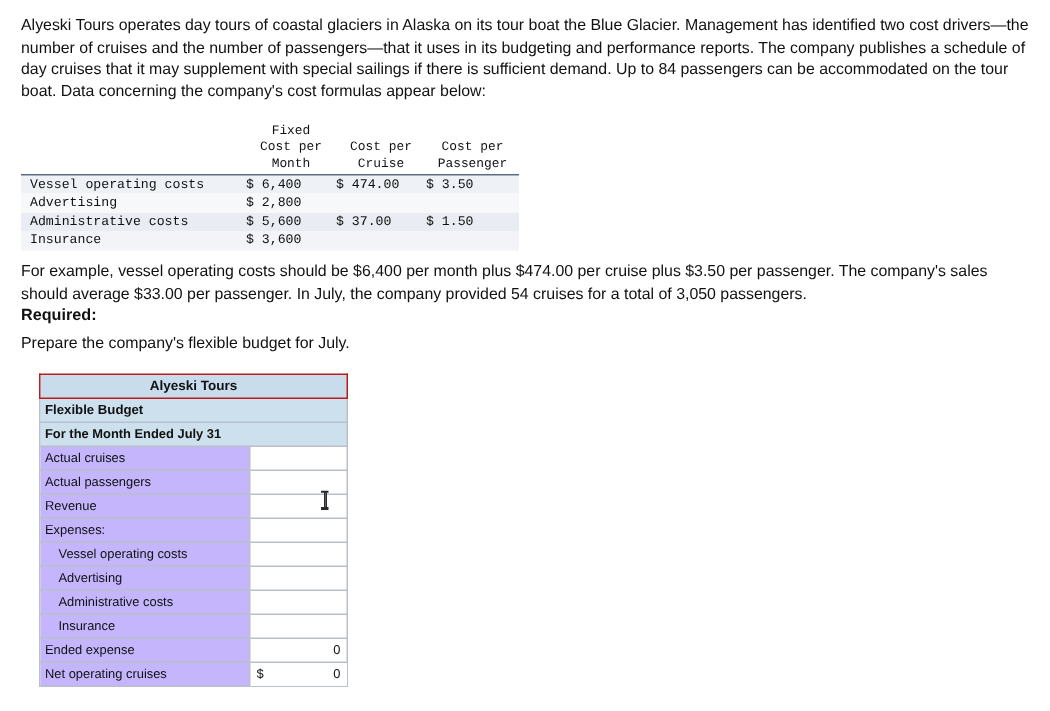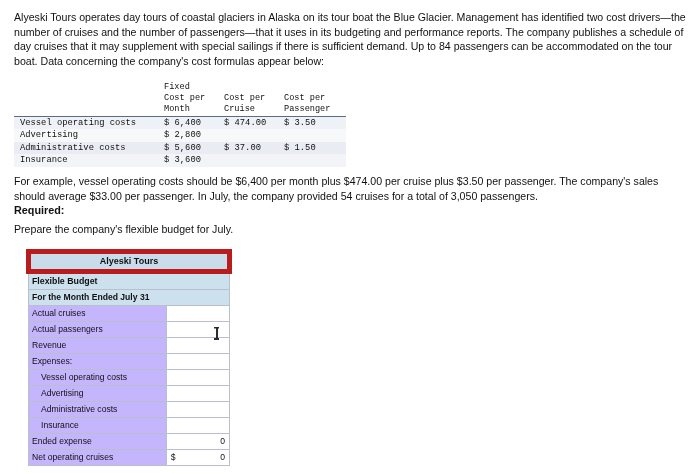--- a/index.html
+++ b/index.html
@@ -39,20 +39,21 @@
     border-collapse: collapse;
     font-size: 9.2px;
   }
   .cost-table td, .cost-table th {
     padding: 0;
     vertical-align: bottom;
   }
   .hdr-row td {
     font-family: "Liberation Mono", monospace;
     font-size: 8.6px;
+    text-align: center;
     color: #111;
     line-height: 11px;
     padding-bottom: 0px;
   }
   .hdr-blank {
     width: 150px;
   }
   .hdr-c1 { width: 60px; }
   .hdr-c2 { width: 60px; }
   .hdr-c3 { width: 62px; }
@@ -117,21 +118,21 @@
     padding: 0 3px;
     height: 15px;
     line-height: 15px;
     color: #111;
   }
   .budget .title-cell {
     background: #c9dcec;
     text-align: center;
     font-weight: bold;
     font-size: 9px;
-    border: 5px solid #b91c1c;
+    border: 1px solid #b91c1c;
     height: 15px;
   }
   .budget .sub-cell {
     background: #cde0ee;
     text-align: left;
     font-weight: bold;
     font-size: 8.8px;
   }
   .budget .period-cell {
     background: #cde0ee;

